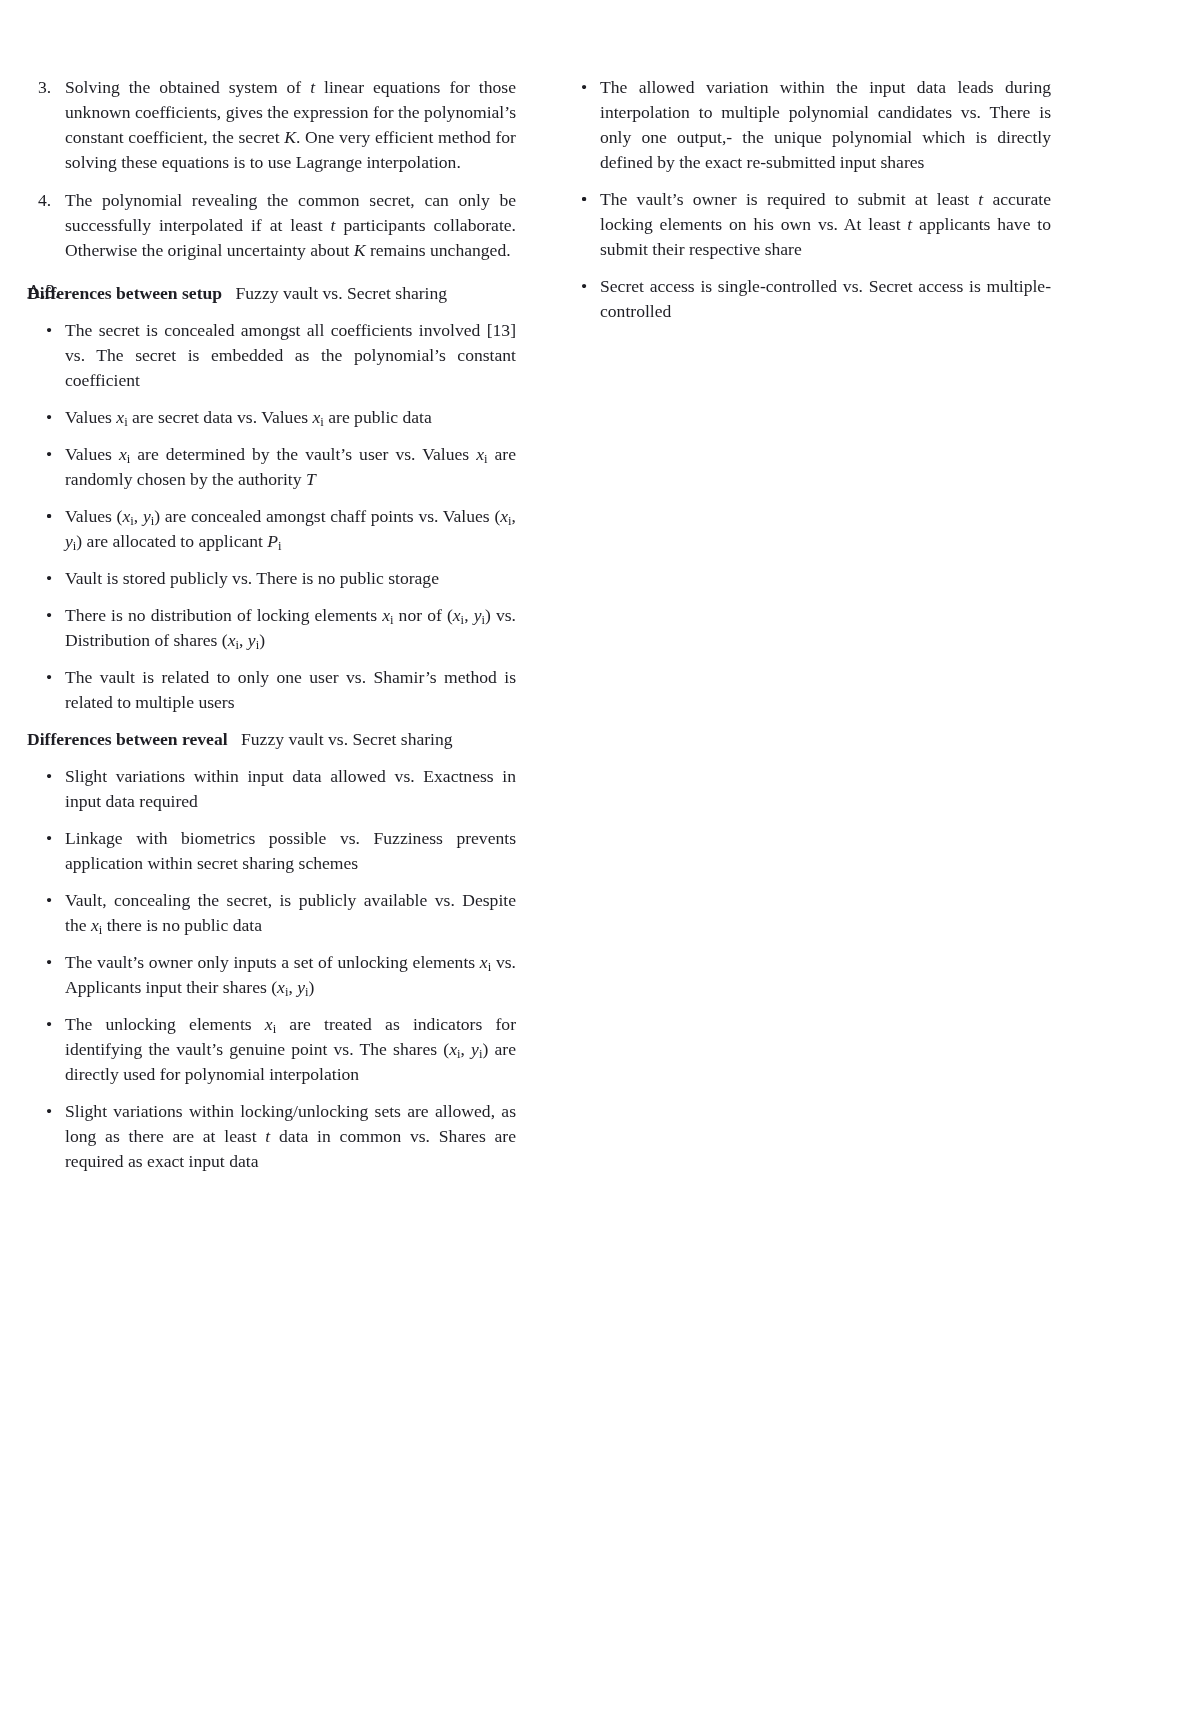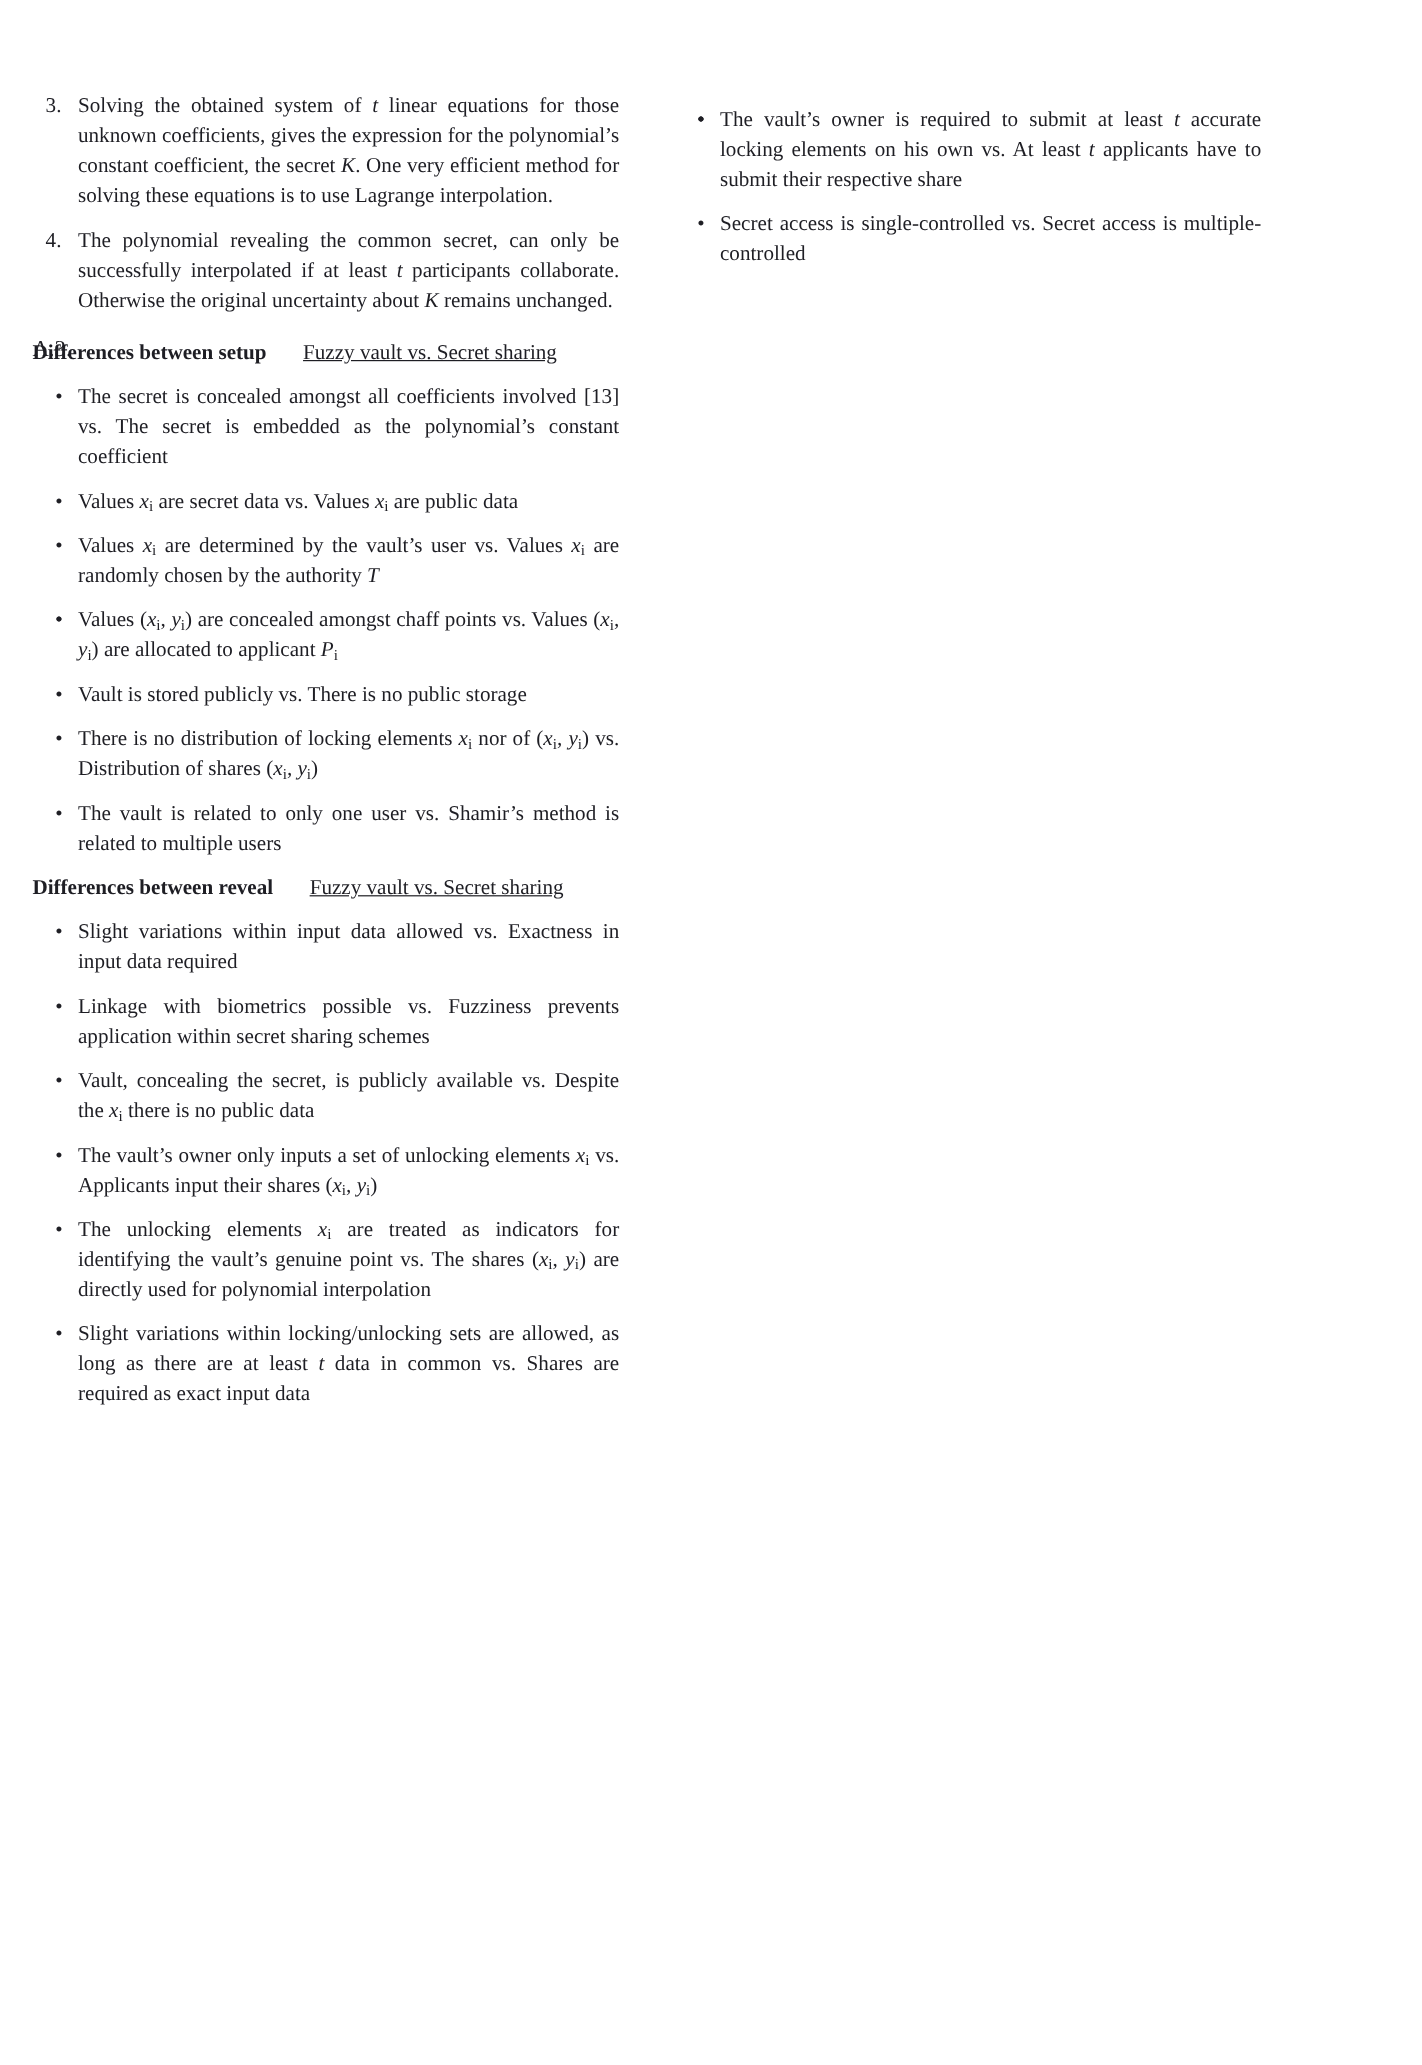--- a/index.html
+++ b/index.html
@@ -48,21 +48,21 @@
     left: 0;
     top: 0;
   }
 
   .runin {
     text-align: left;
     margin: 0 0 12px 0;
   }
   .runin.gap-top { margin-top: 6px; }
   .runin .rh { font-weight: bold; }
-  .runin .rtext { margin-left: 26px; text-decoration: underline; }
+  .runin .rtext { margin-left: 9px; }
 
   .bullets { margin: 0; padding: 0; }
   .bullet {
     position: relative;
     padding-left: 38px;
     margin-bottom: 12px;
   }
   .bullet .marker {
     position: absolute;
     left: 19px;
@@ -185,20 +185,21 @@
         </div>
       </div>
 
   </div>
 
   <div class="col col-right">
     <div class="bullets">
 
         <div class="bullet">
           <span class="marker">•</span>
+          <span class="body">The allowed variation within the input data leads dur­ing interpolation to multiple polynomial candidates vs. There is only one output,- the unique polynomial which is directly defined by the exact re-submitted in­put shares</span>
         </div>
 
         <div class="bullet">
           <span class="marker">•</span>
         </div>
 
         <div class="bullet">
           <span class="marker">•</span>
           <span class="body">The vault’s owner is required to submit at least <span class="math"><i>t</i></span> accu­rate locking elements on his own vs. At least <span class="math"><i>t</i></span> appli­cants have to submit their respective share</span>
         </div>

